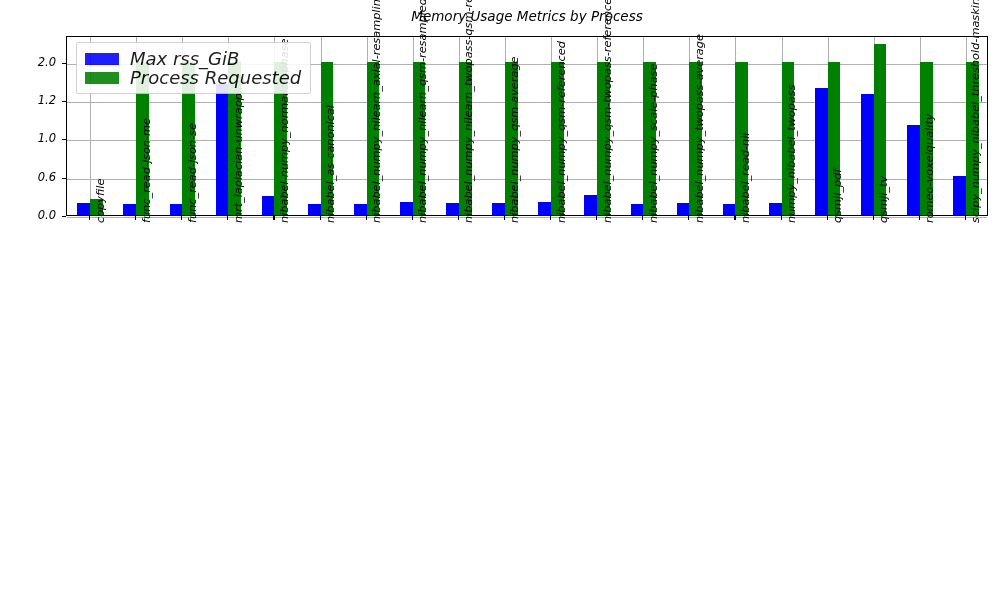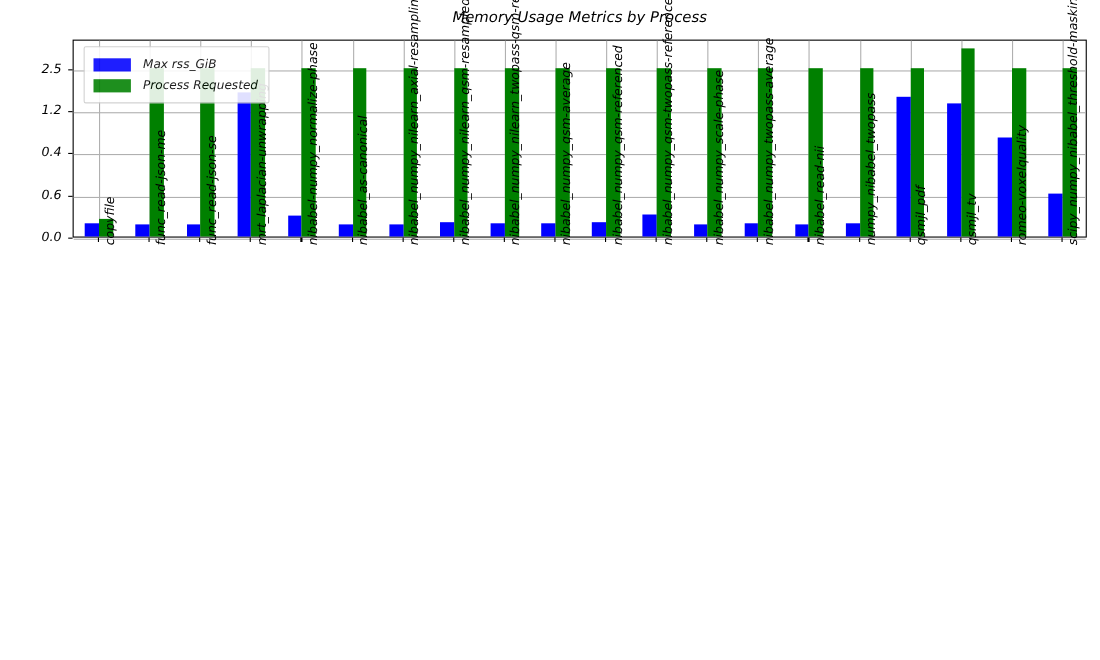--- a/index.html
+++ b/index.html
@@ -114,21 +114,21 @@
   .legend-row{
     display:flex;align-items:center;
     height:19px;
   }
   .legend-swatch{
     width:34px;height:12px;
     margin-right:11px;
     flex:0 0 auto;
   }
   .legend-text{
-    font-size:11px;
+    font-size:18px;
     color:#000;
     white-space:nowrap;
   }
 </style>
 </head>
 <body>
 
 <div id="figure">
 
   <div id="chart-title">Memory Usage Metrics by Process</div>
@@ -246,25 +246,25 @@
         </div>
       </div>
   </div>
 
   <div id="yaxis-ticks">
       <div class="ytick-mark" style="left: 62px; top: 216px;"></div>
       <div class="ytick-label" style="right: auto; left: 0px; width: 56px; top: 208px;">0.0</div>
       <div class="ytick-mark" style="left: 62px; top: 177.702px;"></div>
       <div class="ytick-label" style="right: auto; left: 0px; width: 56px; top: 169.702px;">0.6</div>
       <div class="ytick-mark" style="left: 62px; top: 139.404px;"></div>
-      <div class="ytick-label" style="right: auto; left: 0px; width: 56px; top: 131.404px;">0.4</div>
+      <div class="ytick-label" style="right: auto; left: 0px; width: 56px; top: 131.404px;">1.0</div>
       <div class="ytick-mark" style="left: 62px; top: 101.106px;"></div>
       <div class="ytick-label" style="right: auto; left: 0px; width: 56px; top: 93.1064px;">1.2</div>
       <div class="ytick-mark" style="left: 62px; top: 62.8085px;"></div>
-      <div class="ytick-label" style="right: auto; left: 0px; width: 56px; top: 54.8085px;">2.5</div>
+      <div class="ytick-label" style="right: auto; left: 0px; width: 56px; top: 54.8085px;">2.0</div>
     </div>
   <div id="xaxis-ticks">
       <div class="xtick-mark" style="left: 89.05px; top: 216px;"></div>
       <div class="xtick-label" style="left: 93.55px; top: 223px;">copyfile</div>
       <div class="xtick-mark" style="left: 135.15px; top: 216px;"></div>
       <div class="xtick-label" style="left: 139.65px; top: 223px;">func_read-json-me</div>
       <div class="xtick-mark" style="left: 181.25px; top: 216px;"></div>
       <div class="xtick-label" style="left: 185.75px; top: 223px;">func_read-json-se</div>
       <div class="xtick-mark" style="left: 227.35px; top: 216px;"></div>
       <div class="xtick-label" style="left: 231.85px; top: 223px;">mrt_laplacian-unwrapping</div>

